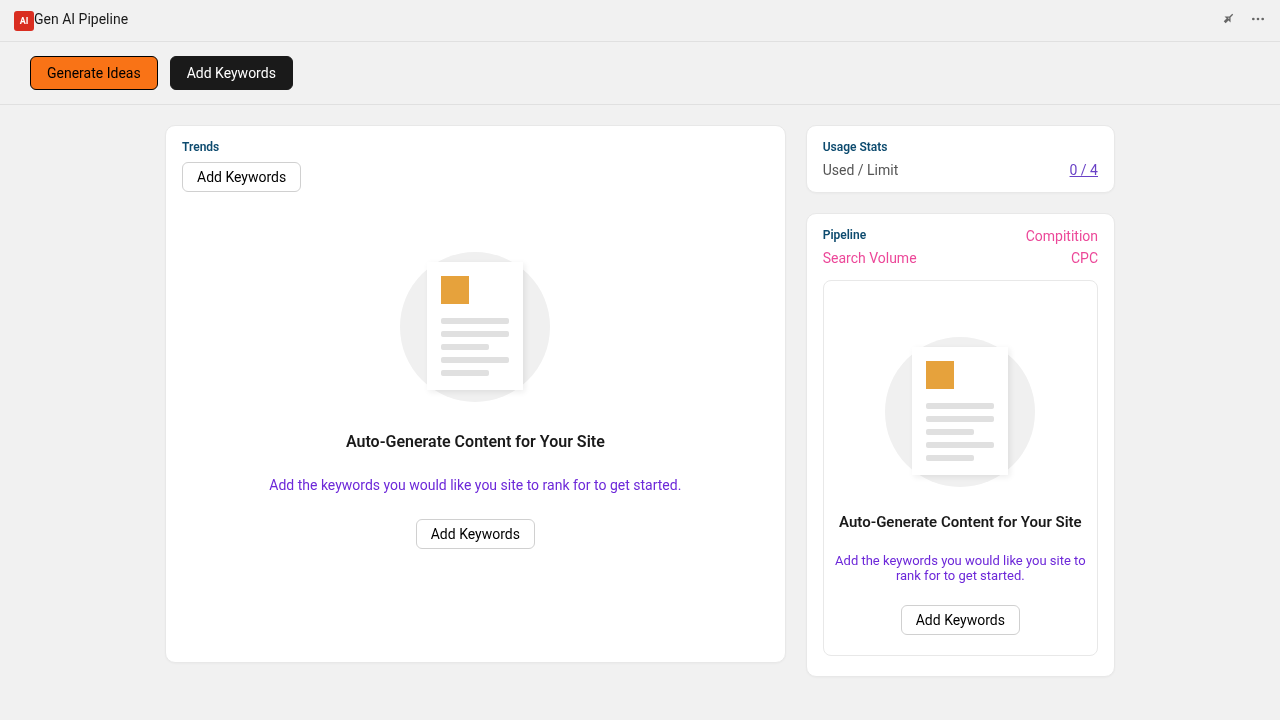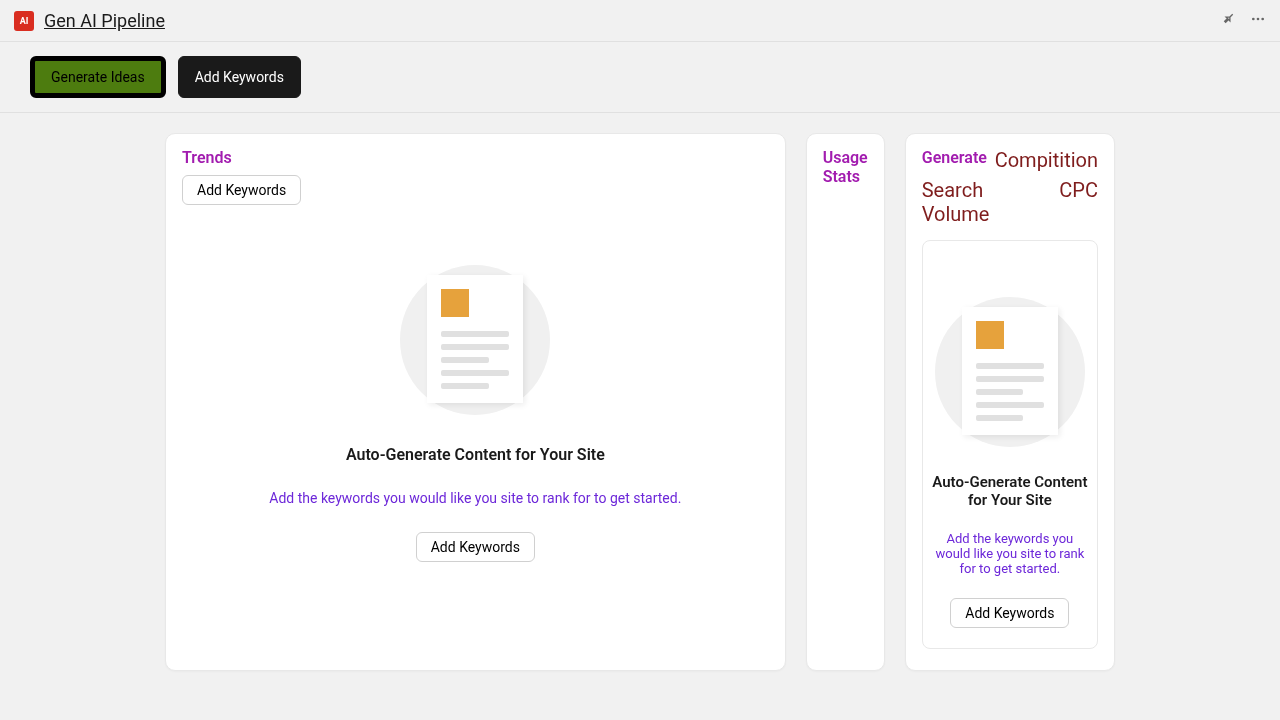--- a/index.html
+++ b/index.html
@@ -18,39 +18,36 @@
       display: flex;
       align-items: center;
       justify-content: space-between;
       padding: 8px 14px;
       background: #f1f1f1;
       border-bottom: 1px solid #e0e0e0;
       height: 42px;
     }
     .topbar-left {
       display: flex;
-      align-items: center;
-      gap: 10px;
     }
     .app-icon {
       width: 20px;
       height: 20px;
       background: #d92d20;
       border-radius: 3px;
       display: flex;
       align-items: center;
       justify-content: center;
       color: white;
       font-size: 9px;
       font-weight: bold;
     }
     .app-title {
-      font-size: 18px;
+      font-size: 14px;
       color: #1a1a1a;
-      text-decoration: underline;
     }
     .topbar-right {
       display: flex;
       align-items: center;
       gap: 14px;
     }
     .pin-icon, .more-icon {
       color: #666;
       cursor: pointer;
     }
@@ -68,22 +65,22 @@
     }
     .header-actions {
       display: flex;
       gap: 12px;
     }
     .btn {
       padding: 8px 16px;
       border-radius: 6px;
       font-size: 14px;
       cursor: pointer;
-      border: 5px solid #000000;
-      background: #4d7c0f;
+      border: 1px solid #000000;
+      background: #f97316;
     }
     .btn-dark {
       background: #1a1a1a;
       color: white;
       border: 1px solid #1a1a1a;
     }
     .content {
       display: flex;
       padding: 20px 165px 0 165px;
       gap: 20px;
@@ -93,23 +90,23 @@
       border-radius: 10px;
       border: 1px solid #e8e8e8;
       box-shadow: 0 1px 2px rgba(0,0,0,0.03);
     }
     .trends-card {
       width: 622px;
       height: 538px;
       padding: 14px 16px;
     }
     .card-title {
-      font-size: 16px;
+      font-size: 12px;
       font-weight: 600;
-      color: #a21caf;
+      color: #0c4a6e;
       margin-bottom: 8px;
     }
     .btn-sm {
       padding: 6px 14px;
       border-radius: 6px;
       font-size: 14px;
       cursor: pointer;
       border: 1px solid #d0d0d0;
       background: white;
     }
@@ -164,20 +161,21 @@
       margin-bottom: 26px;
       text-align: center;
     }
     .empty-desc {
       font-size: 14px;
       color: #6d28d9;
       margin-bottom: 26px;
     }
     .right-col {
       display: flex;
+      flex-direction: column;
       gap: 20px;
       width: 310px;
     }
     .usage-card {
       padding: 14px 16px;
     }
     .usage-row {
       display: flex;
       justify-content: space-between;
       align-items: center;
@@ -194,22 +192,22 @@
     }
     .keywords-card {
       padding: 14px 16px 20px 16px;
     }
     .kw-header-row {
       display: flex;
       justify-content: space-between;
       margin-bottom: 6px;
     }
     .kw-sub {
-      font-size: 20px;
-      color: #7f1d1d;
+      font-size: 14px;
+      color: #ec4899;
     }
     .kw-sub-row {
       display: flex;
       justify-content: space-between;
       margin-bottom: 14px;
       gap: 44px;
     }
     .inner-card {
       border: 1px solid #e8e8e8;
       border-radius: 8px;
@@ -285,25 +283,29 @@
       </div>
       <div class="empty-title">Auto-Generate Content for Your Site</div>
       <div class="empty-desc">Add the keywords you would like you site to rank for to get started.</div>
       <button class="btn-sm">Add Keywords</button>
     </div>
   </div>
 
   <div class="right-col">
     <div class="card usage-card">
       <div class="card-title">Usage Stats</div>
+      <div class="usage-row">
+        <div class="usage-label">Used / Limit</div>
+        <a class="usage-link">0 / 4</a>
+      </div>
     </div>
 
     <div class="card keywords-card">
       <div class="kw-header-row">
-        <div class="card-title" style="margin-bottom:0">Generate</div>
+        <div class="card-title" style="margin-bottom:0">Pipeline</div>
         <div class="kw-sub">Compitition</div>
       </div>
       <div class="kw-sub-row">
         <div class="kw-sub">Search Volume</div>
         <div class="kw-sub">CPC</div>
       </div>
       <div class="inner-card">
         <div class="inner-empty">
           <div class="empty-illustration">
             <div class="circle-bg"></div>

